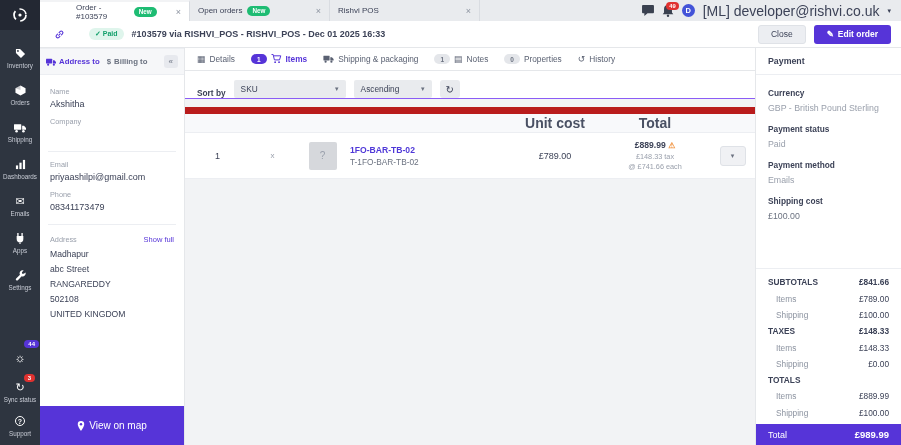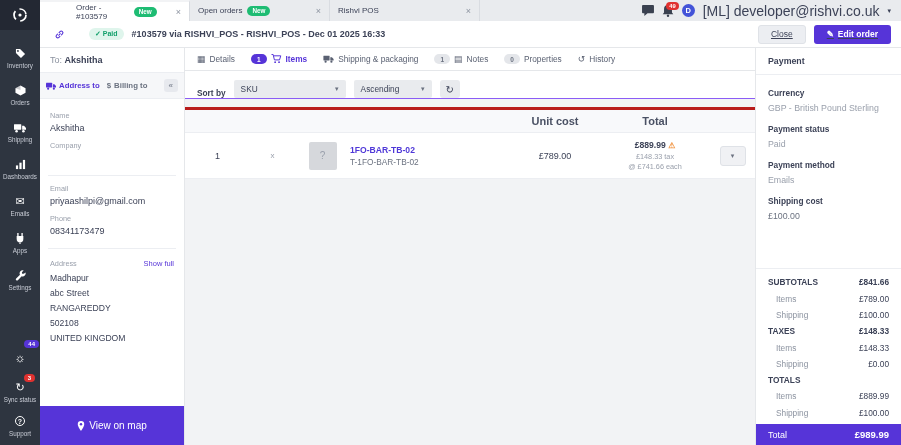--- a/index.html
+++ b/index.html
@@ -32,21 +32,21 @@
   .bell-badge { position:absolute; top:-3px; right:-5px; background:#e0312f; color:#fff; font-size:5.8px; font-weight:bold; border-radius:6px; padding:1px 3px; }
   .avatar { width:13px; height:13px; border-radius:50%; background:#4353d8; color:#fff; font-size:7.5px; font-weight:bold; display:flex; align-items:center; justify-content:center; cursor:pointer; }
   .user-name { font-size:14px; color:#3c4257; cursor:pointer; }
   .chev { font-size:7px; color:#3c4257; }
 
   
   .subheader { position:absolute; left:40px; top:21px; right:0; height:27px; background:#fff; border-bottom:1px solid #e5e7ea; display:flex; align-items:center; }
   .link-icon { color:#5634d8; margin-left:14px; cursor:pointer; display:flex; }
   .pill-paid { background:#dff5ec; color:#12a06b; font-size:7px; font-weight:bold; padding:2px 6px; border-radius:7px; margin-left:24px; }
   .order-title { font-size:9px; font-weight:bold; color:#3c4257; margin-left:8px; }
-  .sub-actions { margin-left:auto; display:flex; gap:8px; padding-right:10px;text-decoration:underline; }
+  .sub-actions { margin-left:auto; display:flex; gap:8px; padding-right:10px; }
   .btn { height:19px; border-radius:3px; font-size:8.5px; display:flex; align-items:center; justify-content:center; padding:0 12px; cursor:pointer; border:1px solid transparent; }
   .btn-close { background:#eceef2; color:#3c4257; border-color:#dfe2e7; }
   .btn-edit { background:#5634d8; color:#fff; gap:4px; font-weight:bold; }
 
   
   .customer { position:absolute; left:40px; top:48px; width:145px; bottom:0; background:#fff; border-right:1px solid #e5e7ea; }
   .cust-head { padding:7px 10px; font-size:9px; color:#8c93a0; }
   .cust-head b { color:#3c4257; }
   .cust-tabs { background:#f6f7f9; border-top:1px solid #eceef2; border-bottom:1px solid #eceef2; display:flex; align-items:center; padding:6px 6px; gap:7px; }
   .ctab { font-size:7.8px; font-weight:bold; display:flex; align-items:center; gap:3px; cursor:pointer; color:#6b7280; }
@@ -69,21 +69,21 @@
   .cnt-pill { font-size:6.5px; font-weight:bold; padding:1.5px 6px; border-radius:7px; background:#e4e6ea; color:#6b7280; }
   .cnt-pill.purple { background:#5634d8; color:#fff; }
   .mtab .tico { font-size:9px; }
   .sort-row { background:#fff; border-bottom:1px solid #8b5cf6; height:28px; display:flex; align-items:flex-end; gap:8px; padding:0 12px; }
   .sort-label { font-size:8.3px; font-weight:bold; color:#3c4257; }
   .select { background:#e9ebee; border-radius:2px; height:18px; display:flex; align-items:center; font-size:8.3px; color:#3c4257; padding:0 7px; cursor:pointer; }
   .select .chev { margin-left:auto; color:#6b7280; }
   .sel-field { width:112px; } .sel-dir { width:78px; }
   .refresh-btn { background:#e9ebee; border-radius:3px; width:20px; height:18px; display:flex; align-items:center; justify-content:center; font-size:10px; color:#3c4257; cursor:pointer; }
   .grid { display:grid; grid-template-columns:65px 45px 55px 160px 90px 110px 45px; align-items:center; }
-  .thead { margin-top:8px; background:#f8f9fb; border-top:3px solid #b91c1c; border-bottom:1px solid #eceef2; height:26px; font-size:11px; font-weight:bold; color:#4a5164; }
+  .thead { margin-top:8px; background:#f8f9fb; border-top:7px solid #b91c1c; border-bottom:1px solid #eceef2; height:26px; font-size:14px; font-weight:bold; color:#4a5164; }
   .thead .th { text-align:center; }
   .item-row { background:#fff; height:46px; border-bottom:1px solid #eceef2; }
   .c-center { text-align:center; font-size:9px; color:#3c4257; }
   .c-x { text-align:center; font-size:8px; color:#9aa0ac; }
   .thumb { width:28px; height:28px; background:#d6d8dc; border-radius:2px; display:flex; align-items:center; justify-content:center; color:#9aa0ac; font-size:10px; margin:0 auto; }
   .sku-link { font-size:8.6px; font-weight:bold; color:#4f38d8; cursor:pointer; }
   .sku-sub { font-size:8.3px; color:#6b7280; margin-top:2px; }
   .tot-main { font-size:8.6px; font-weight:bold; color:#3c4257; text-align:center; }
   .warn { color:#f2994a; font-size:8px; }
   .tot-sub { font-size:7.3px; color:#9aa0ac; text-align:center; margin-top:1.5px; }
@@ -246,24 +246,20 @@
   <div class="sub-actions">
     <div class="btn btn-close">Close</div>
     <div class="btn btn-edit">
       <span>✎</span>
       <span>Edit order</span>
     </div>
   </div>
 </div>
 
 <div class="customer">
-  <div class="cust-head">
-    <span>To:</span>
-    <b>Akshitha</b>
-  </div>
   <div class="cust-tabs">
     <span class="ctab active">
       <svg width="10" height="8" viewBox="0 0 14 11">
           <rect fill="#5634d8" x="0" y="1" width="8.5" height="6.5" rx="0.5"></rect>
           <path fill="#5634d8" d="M9.5 3h2.2L14 5.4V7.5H9.5z"></path>
           <circle cx="3" cy="9.2" r="1.5" fill="#5634d8"></circle>
           <circle cx="11" cy="9.2" r="1.5" fill="#5634d8"></circle>
         </svg>
       <span>Address to</span>
     </span>

